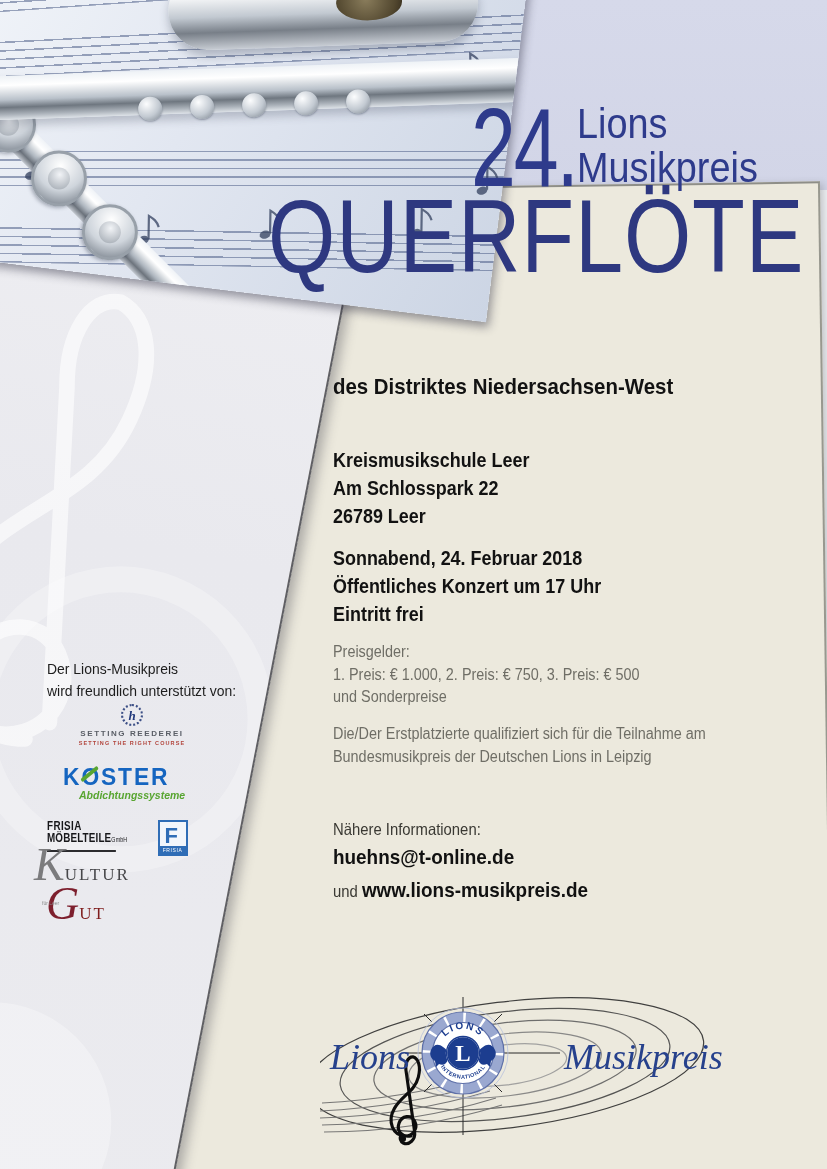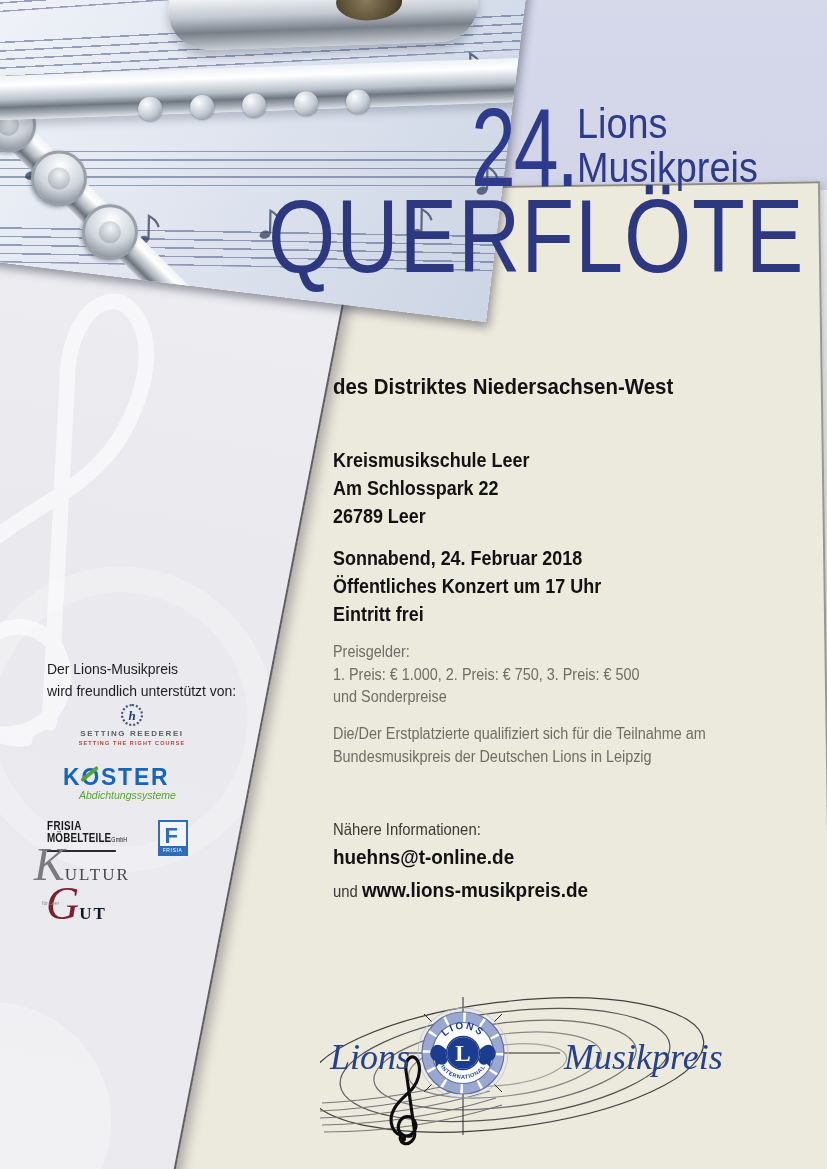--- a/index.html
+++ b/index.html
@@ -85,40 +85,40 @@
     border:2px dotted #3c4f86;color:#233a7c;font-family:"Liberation Serif",serif;font-style:italic;
     font-weight:700;font-size:13px;line-height:20px;}
   .hartmann .nameline{margin-top:3px;font-size:8px;letter-spacing:1.6px;color:#5a5e66;font-weight:700;}
   .hartmann .tagline{margin-top:2px;font-size:5.5px;letter-spacing:1.1px;color:#b2453c;font-weight:700;}
   .koester{position:absolute;left:63px;top:763px;}
   .koester .word{font-size:24px;font-weight:700;letter-spacing:2px;color:#1565c0;
     transform:scaleX(.95);transform-origin:left top;}
   .koester .o{position:relative;display:inline-block;}
   .koester .o::after{content:"";position:absolute;left:-2px;top:9px;width:22px;height:4px;
     background:#58a531;transform:rotate(-38deg);border-radius:2px;}
-  .koester .sub{font-size:10.5px;font-style:italic;color:#58a531;margin:-2px 0 0 16px;}
+  .koester .sub{font-size:10.5px;font-style:italic;color:#58a531;margin:-2px 0 0 16px;font-weight:bold;}
   .frisia{position:absolute;left:47px;top:820px;}
   .frisia .txt{display:inline-block;vertical-align:top;font-weight:700;color:#17171a;
     transform:scaleX(.82);transform-origin:left top;}
   .frisia .l1{font-size:12px;line-height:12px;letter-spacing:.5px;}
   .frisia .l2{font-size:12px;line-height:13px;letter-spacing:.2px;}
   .frisia .gmbh{font-size:6.5px;font-weight:400;}
   .frisia .rule{width:84px;height:2px;background:#2b2b2e;margin-top:4px;}
   .frisia .badge{display:inline-block;vertical-align:top;margin-left:8px;width:30px;height:36px;
     border:2px solid #2f6db6;background:#f2f6fb;position:relative;}
   .frisia .badge .f{position:absolute;left:5px;top:1px;font-size:22px;font-weight:700;color:#2f6db6;}
   .frisia .badge .band{position:absolute;left:0;bottom:0;width:100%;height:8px;background:#2f6db6;
     color:#fff;font-size:5px;text-align:center;line-height:8px;letter-spacing:.6px;}
   .kultur{position:absolute;left:34px;top:848px;font-family:"Liberation Serif",serif;}
   .kultur .big{font-style:italic;font-size:46px;line-height:34px;}
   .kultur .k{color:#7b7b7d;}
   .kultur .caps1{font-size:17px;letter-spacing:2px;color:#47474a;}
   .kultur .row2{margin-left:12px;margin-top:2px;}
   .kultur .g{color:#7d1f2d;}
-  .kultur .caps2{font-size:17px;letter-spacing:2px;color:#0f172a;font-weight:bold;}
+  .kultur .caps2{font-size:17px;letter-spacing:2px;color:#7f1d1d;}
   .kultur .tiny{position:absolute;left:8px;top:52px;font-size:5px;color:#8a8a8a;
     font-family:"Liberation Sans",sans-serif;line-height:6px;}
 
   
   .footer-logo{position:absolute;left:320px;top:985px;width:430px;height:185px;z-index:6;}
   .footer-word{position:absolute;top:51px;font-family:"Liberation Serif",serif;font-style:italic;
     font-size:36px;color:#26418c;z-index:7;}
   .fw-lions{left:10px;}
   .fw-musik{left:244px;}
   .watermark-svg{position:absolute;left:0;top:0;}

